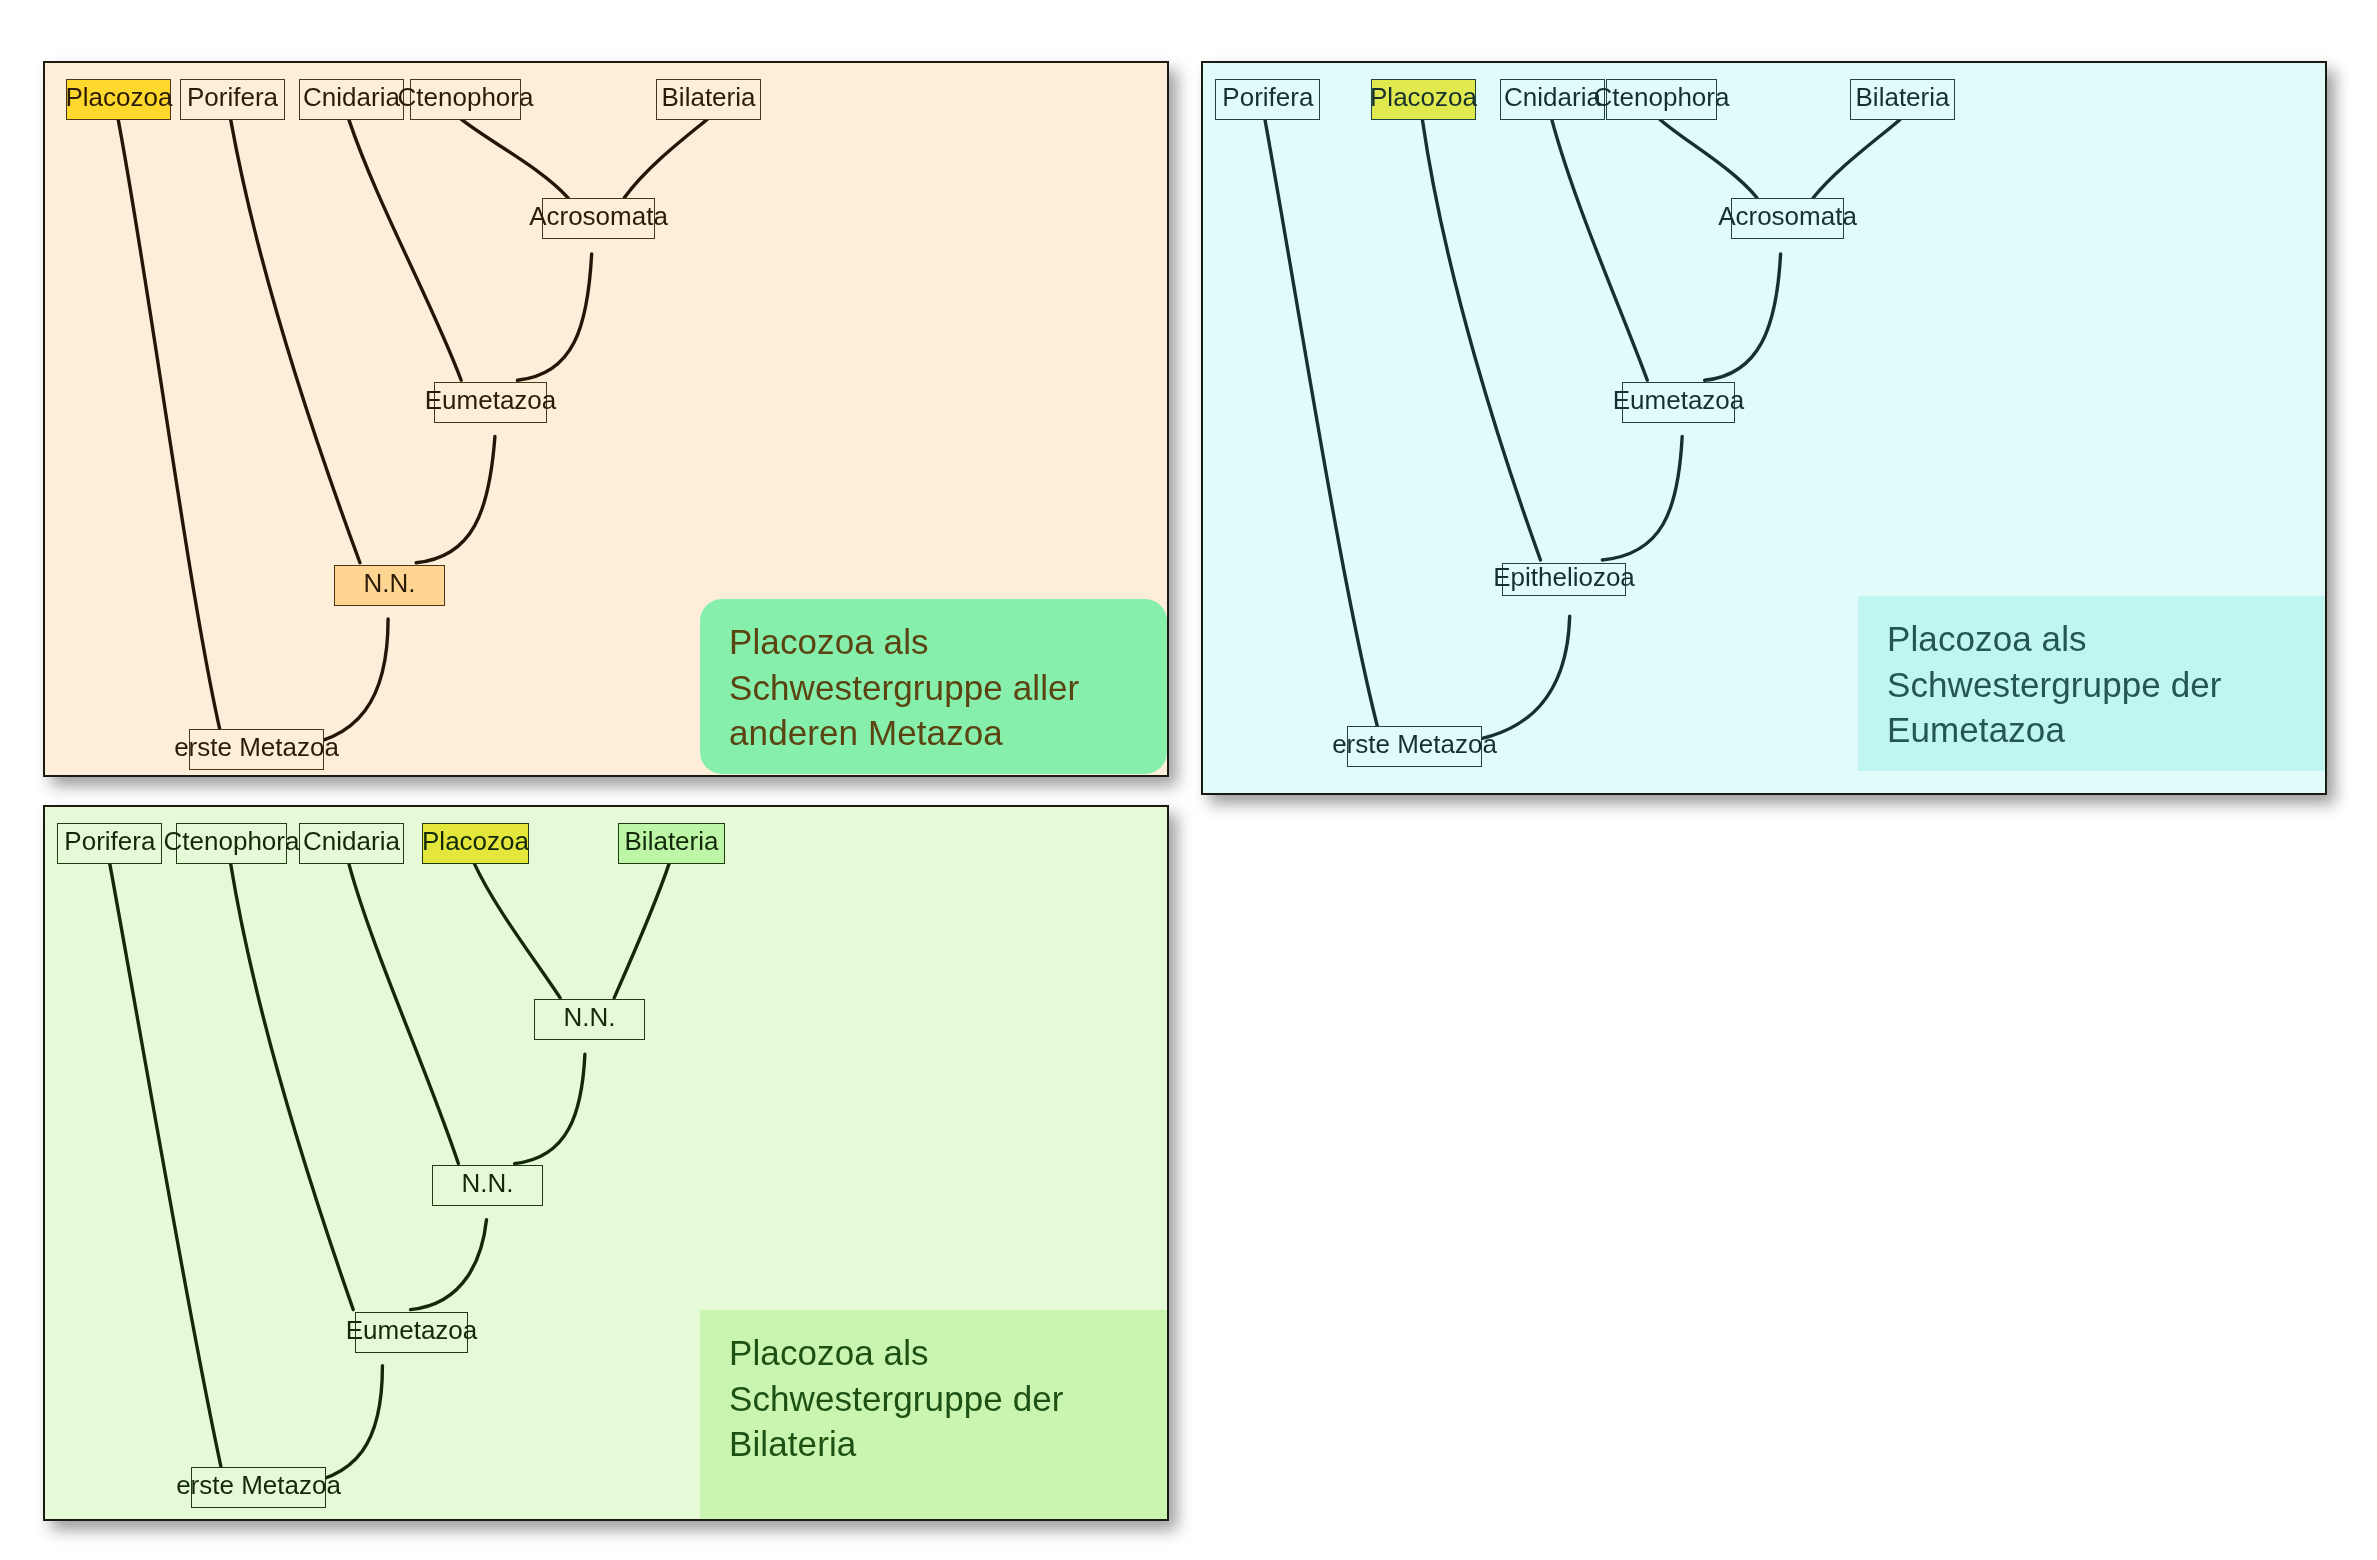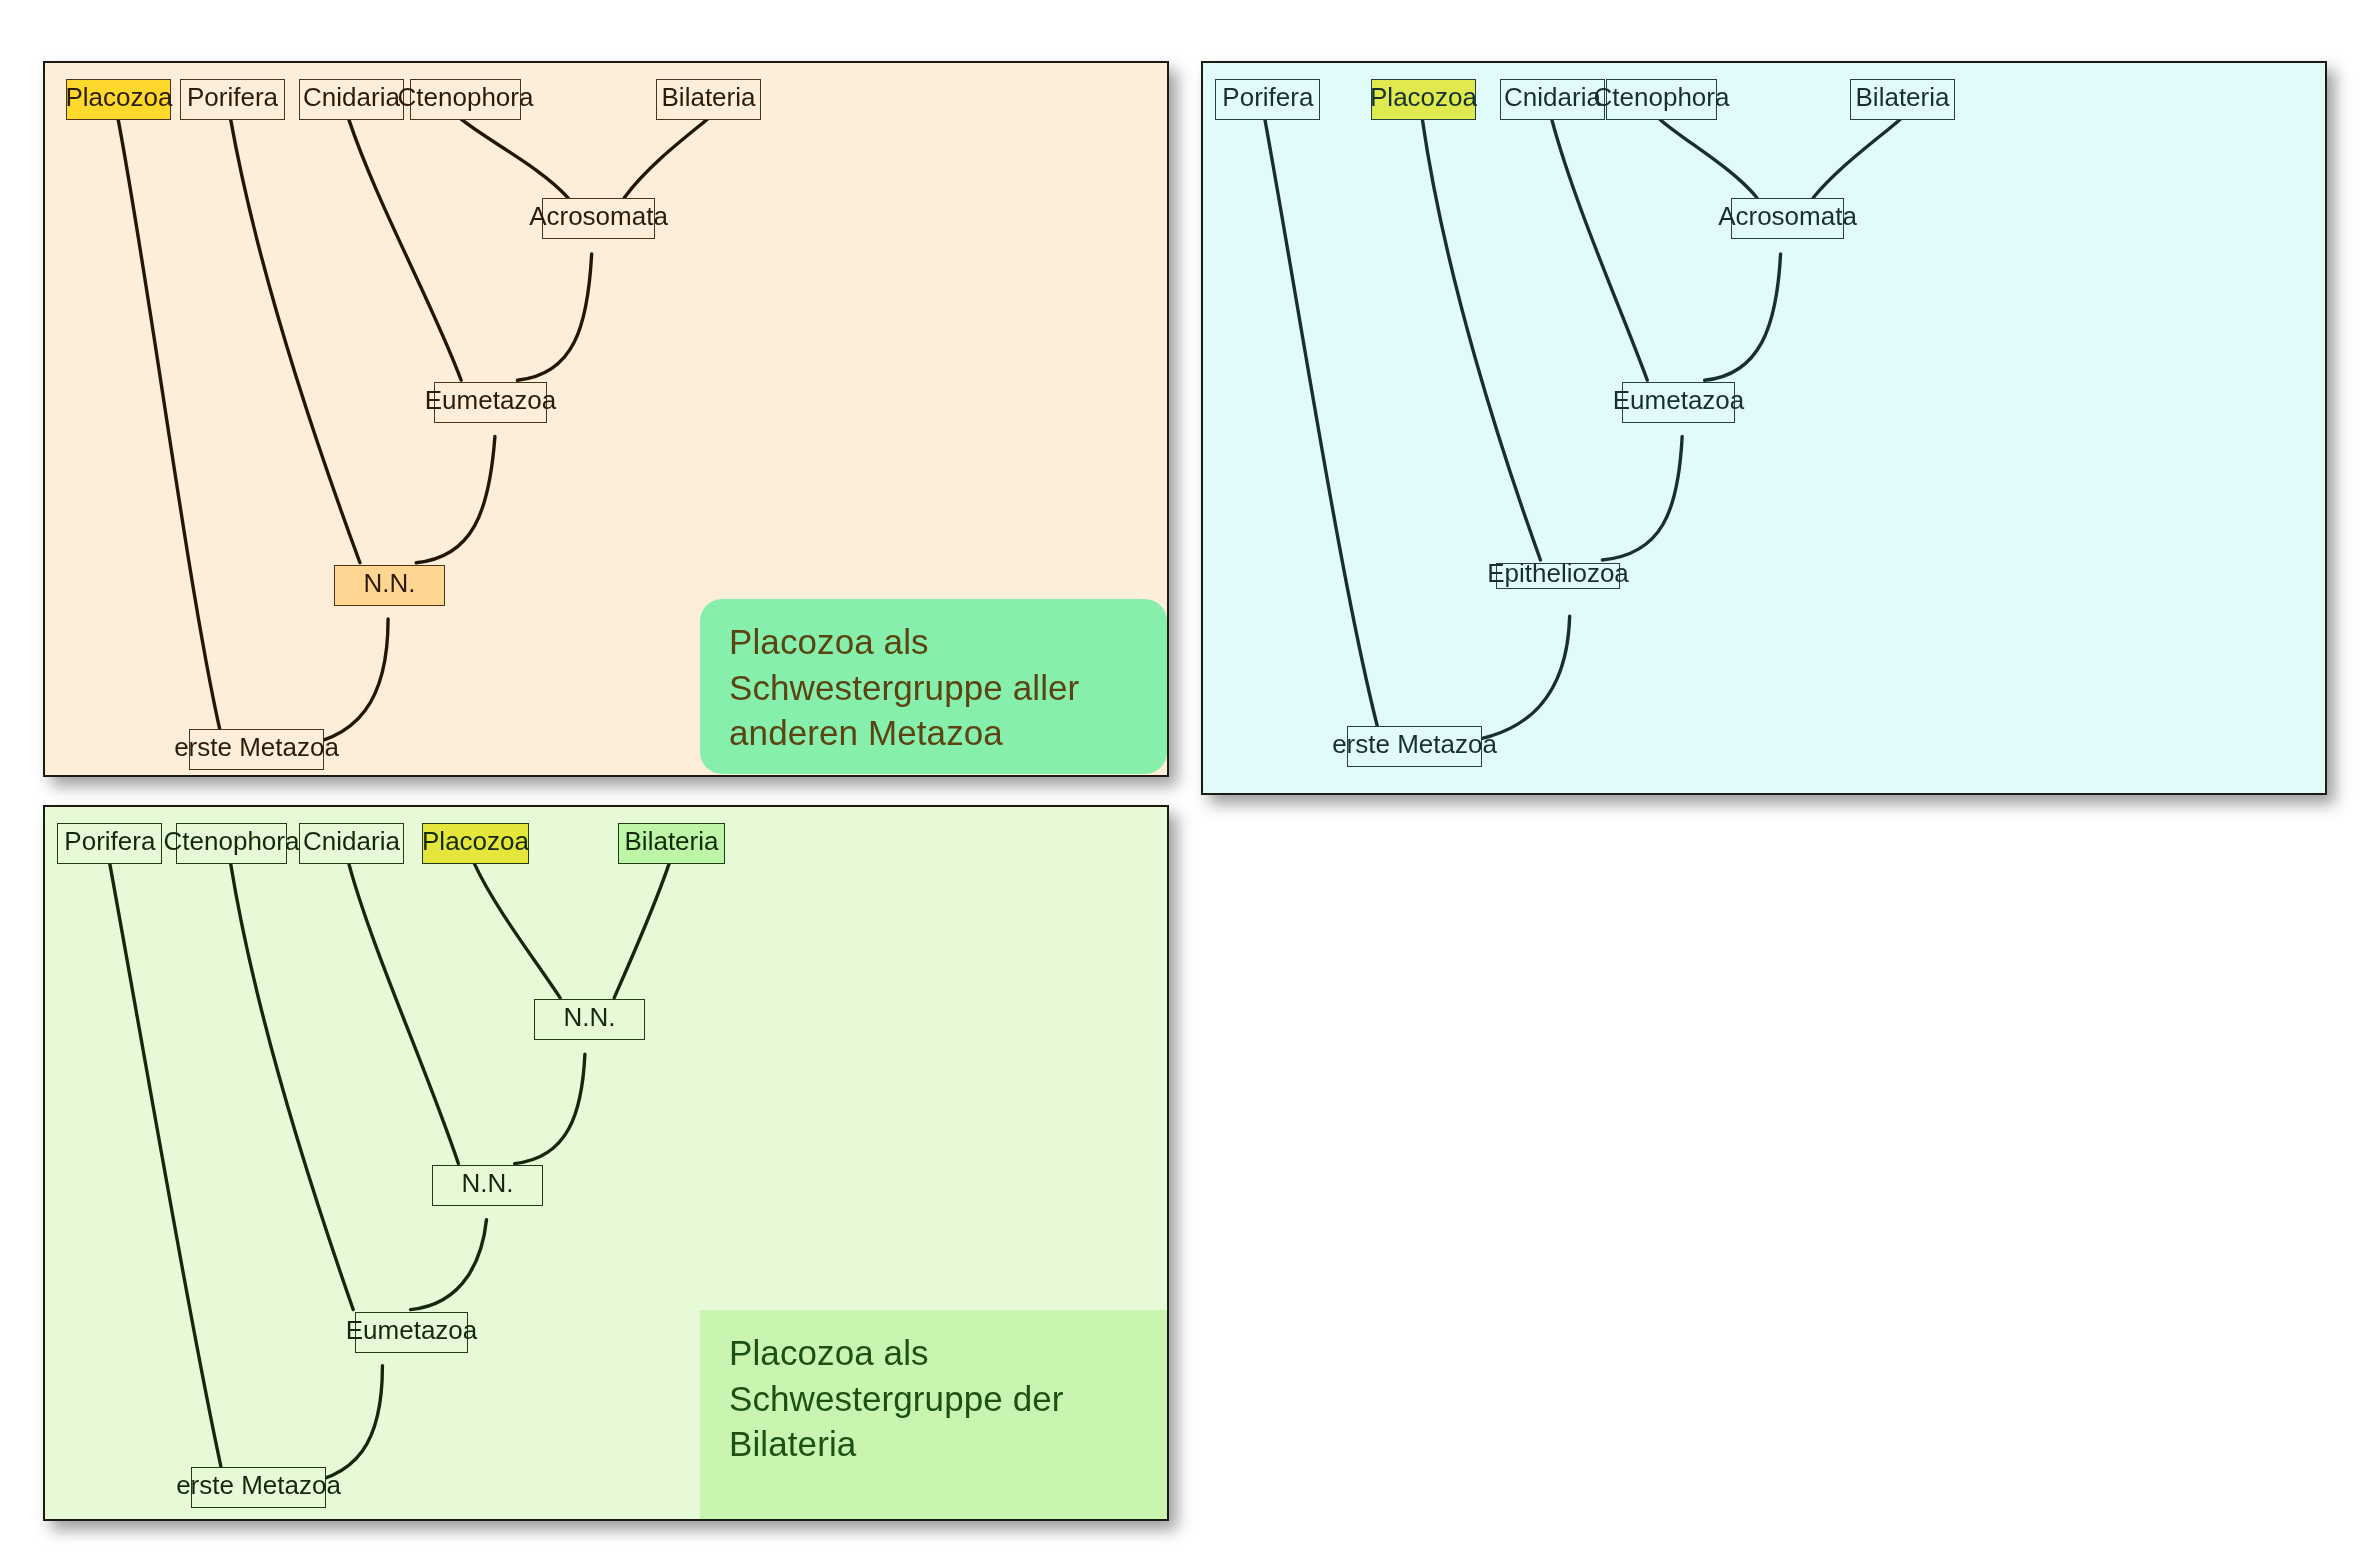--- a/index.html
+++ b/index.html
@@ -200,27 +200,28 @@
   </div>
   <div class="taxon" style="left:647px; top:16px; width:105px; height:41px;">
     <span>Bilateria</span>
   </div>
   <div class="taxon" style="left:528px; top:135px; width:113px; height:41px;">
     <span>Acrosomata</span>
   </div>
   <div class="taxon" style="left:419px; top:319px; width:113px; height:41px;">
     <span>Eumetazoa</span>
   </div>
-  <div class="taxon" style="left:293px; top:500px; width:124px; height:26px;">
+  <div class="taxon" style="left:299px; top:500px; width:124px; height:33px;">
     <span>Epitheliozoa</span>
   </div>
   <div class="taxon" style="left:144px; top:663px; width:135px; height:41px;">
     <span>erste Metazoa</span>
   </div>
 
+  <div class="caption" style="left:655px; top:533px; width:467px; height:175px;">Placozoa als Schwestergruppe der Eumetazoa</div>
 </div>
 
 <div class="panel" id="panel-green">
   <svg viewBox="0 0 1995 1268" preserveAspectRatio="none">
 
     <path class="branch" d="M 320 1208 C 265 960 175 430 115 100"></path>
 
     <path class="branch" d="M 432 1208 C 560 1200 600 1125 600 995"></path>
 
     <path class="branch" d="M 548 895 C 480 700 375 380 330 100"></path>

